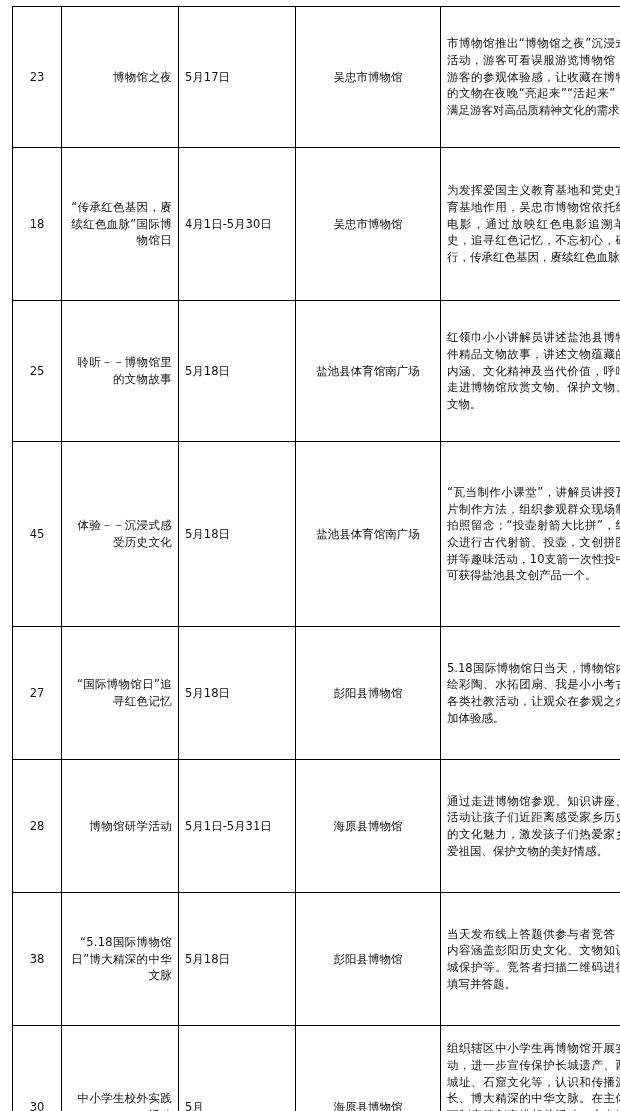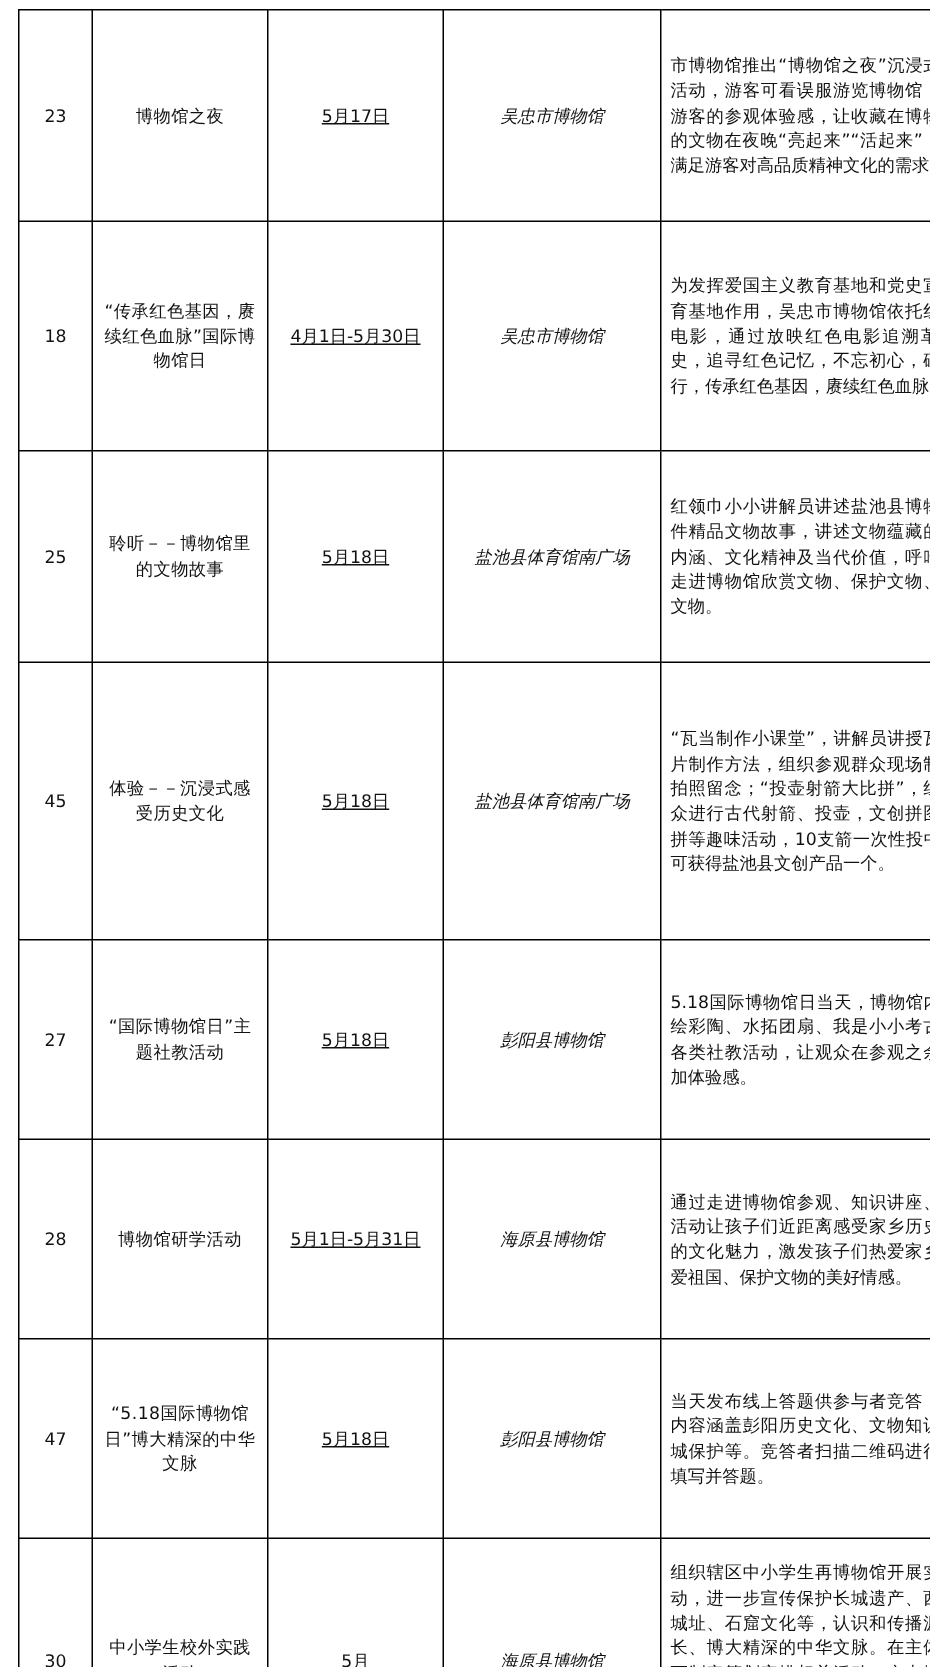--- a/index.html
+++ b/index.html
@@ -29,32 +29,30 @@
     font-size: 11.5px;
     line-height: 1.45;
   }
   td.col-no {
     width: 36px;
     text-align: center;
     font-size: 12px;
   }
   td.col-name {
     width: 104px;
-    text-align: center;
+    text-align: right;
     letter-spacing: 0.3px;
   }
   td.col-date {
     width: 104px;
-    text-align: center;
-    text-decoration: underline;
+    text-align: left;
   }
   td.col-place {
     width: 132px;
     text-align: center;
-    font-style: italic;
   }
   td.col-desc {
     width: 204px;
     text-align: justify;
     text-justify: inter-ideograph;
     padding: 7px 8px;
     line-height: 1.6;
   }
   tr.row-23 td { height: 128px; }
   tr.row-24 td { height: 140px; }
@@ -99,36 +97,36 @@
       <tr class="row-26">
         <td class="col-no">45</td>
         <td class="col-name">体验－－沉浸式感受历史文化</td>
         <td class="col-date">5月18日</td>
         <td class="col-place">盐池县体育馆南广场</td>
         <td class="col-desc">“瓦当制作小课堂”，讲解员讲授瓦当拓片制作方法，组织参观群众现场制作，拍照留念；“投壶射箭大比拼”，组织观众进行古代射箭、投壶，文创拼图大比拼等趣味活动，10支箭一次性投中者即可获得盐池县文创产品一个。</td>
       </tr>
 
       <tr class="row-27">
         <td class="col-no">27</td>
-        <td class="col-name">“国际博物馆日”主题社教活动</td>
+        <td class="col-name">“国际博物馆日”追寻红色记忆</td>
         <td class="col-date">5月18日</td>
         <td class="col-place">彭阳县博物馆</td>
         <td class="col-desc">5.18国际博物馆日当天，博物馆内举办绘彩陶、水拓团扇、我是小小考古家等各类社教活动，让观众在参观之余，增加体验感。</td>
       </tr>
 
       <tr class="row-28">
         <td class="col-no">28</td>
         <td class="col-name">博物馆研学活动</td>
         <td class="col-date">5月1日-5月31日</td>
         <td class="col-place">海原县博物馆</td>
         <td class="col-desc">通过走进博物馆参观、知识讲座、趣味活动让孩子们近距离感受家乡历史体育的文化魅力，激发孩子们热爱家乡、热爱祖国、保护文物的美好情感。</td>
       </tr>
 
       <tr class="row-29">
-        <td class="col-no">47</td>
+        <td class="col-no">38</td>
         <td class="col-name">“5.18国际博物馆日”博大精深的中华文脉</td>
         <td class="col-date">5月18日</td>
         <td class="col-place">彭阳县博物馆</td>
         <td class="col-desc">当天发布线上答题供参与者竞答，题目内容涵盖彭阳历史文化、文物知识、长城保护等。竞答者扫描二维码进行信息填写并答题。</td>
       </tr>
 
       <tr class="row-30">
         <td class="col-no">30</td>
         <td class="col-name">中小学生校外实践活动</td>
         <td class="col-date">5月</td>

